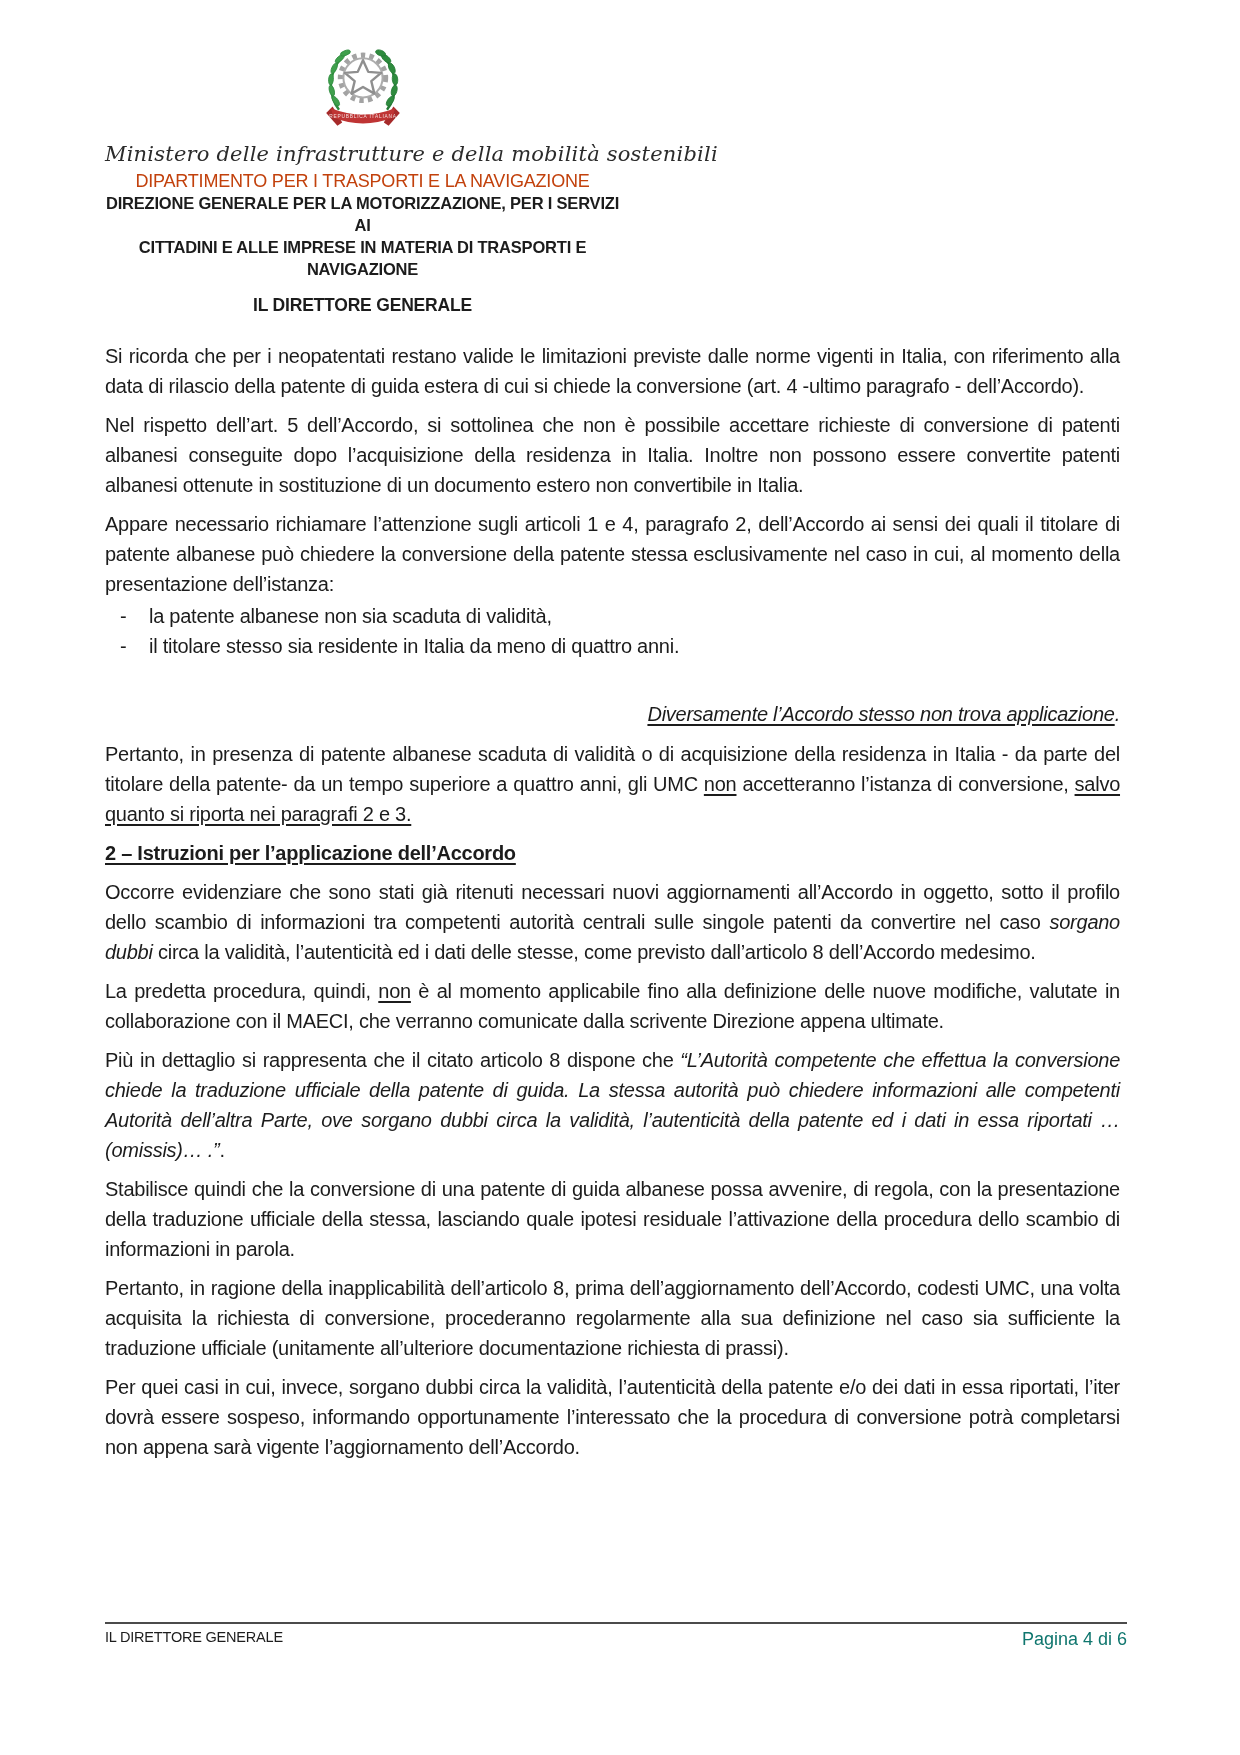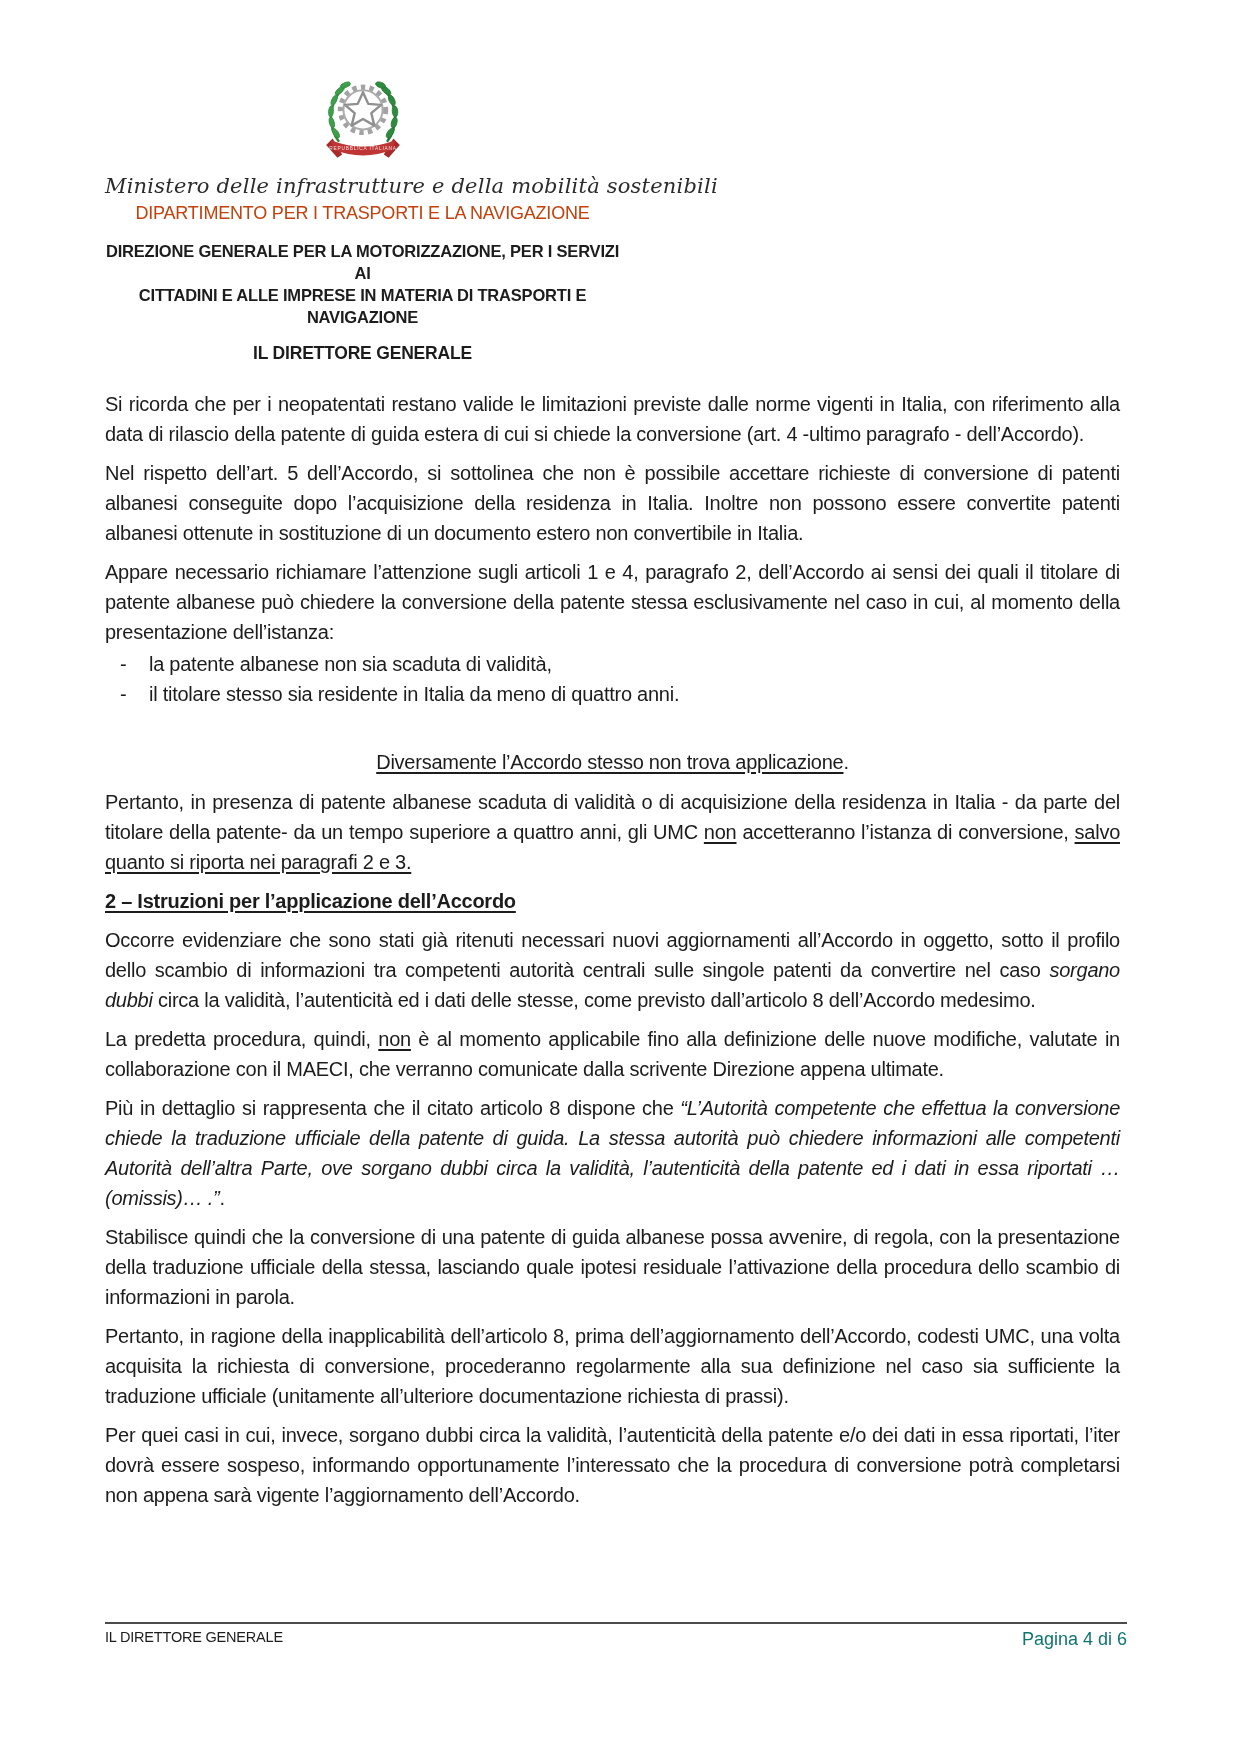--- a/index.html
+++ b/index.html
@@ -1,45 +1,45 @@
 <!DOCTYPE html>
 <html lang="it"><head>
 <meta charset="utf-8">
 <style>
   html,body{margin:0;padding:0;background:#ffffff;}
   body{
     width:1240px;height:1755px;position:relative;overflow:hidden;
     font-family:"Liberation Sans",sans-serif;color:#1c1c1c;
     -webkit-font-smoothing:antialiased;
   }
-  .page{padding:68px 120px 0 105px;}
+  .page{padding:36px 120px 0 105px;}
 
   
   .letterhead{width:515px;text-align:center;}
   .emblem-wrap{line-height:0;margin-bottom:4px;}
   .ministry{
     font-family:"DejaVu Serif","Liberation Serif",serif;
     font-style:italic;font-size:21px;letter-spacing:.2px;
     color:#2b2b2b;white-space:nowrap;line-height:32px;
   }
   .department{font-size:18px;color:#c2410c;letter-spacing:-.2px;line-height:22px;}
-  .direzione{font-weight:bold;font-size:16.5px;line-height:22px;margin-top:16px;letter-spacing:-.2px;}
+  .direzione{font-weight:bold;font-size:16.5px;line-height:22px;margin-top:0;letter-spacing:-.2px;}
   .role-title{font-weight:bold;font-size:17.5px;margin-top:15px;letter-spacing:-.2px;}
 
   
   .doc-body{margin-top:25px;font-size:20px;line-height:30px;letter-spacing:-.25px;}
   .doc-body p{margin:9px 0 0;text-align:justify;}
   .doc-body p:first-child{margin-top:1px;}
   .u{text-decoration:underline;text-underline-offset:3px;}
   .it{font-style:italic;}
   .list{margin-top:2px;}
   .list-item{display:flex;}
   .list-item .marker{flex:0 0 44px;padding-left:15px;box-sizing:border-box;}
   .list-item .li-text{flex:1;}
-  p.standalone{margin-top:38px;text-align:center;}
+  p.standalone{margin-top:38px;text-align:right;font-style:italic;}
   p.pertanto{margin-top:10px;}
   .section-heading{
     margin-top:60px;font-weight:bold;font-size:20px;text-align:left;
   }
   p.after-heading{}
 
   
   .footer{
     position:absolute;left:105px;right:113px;top:1622px;
     border-top:2px solid #4b4b4b;padding-top:5px;

